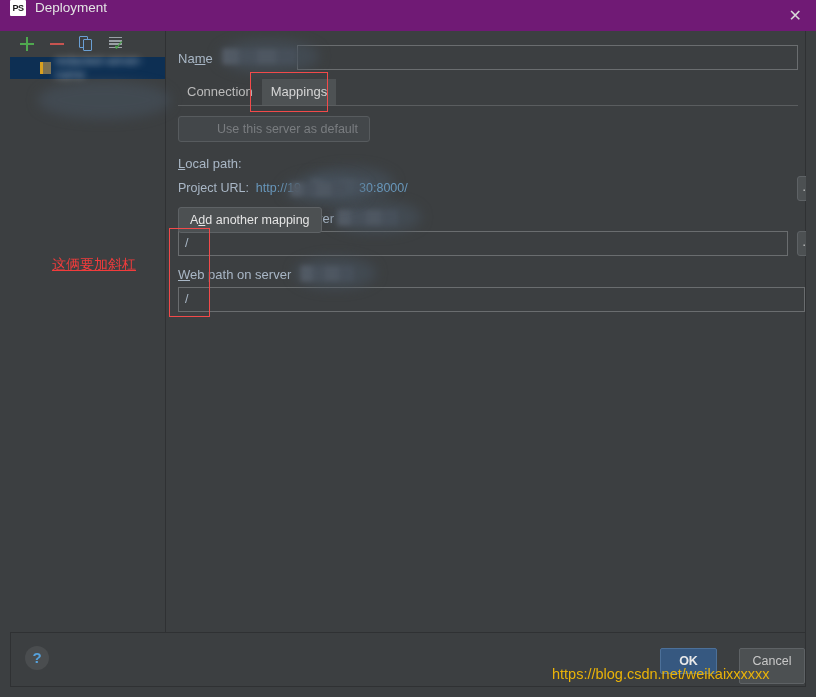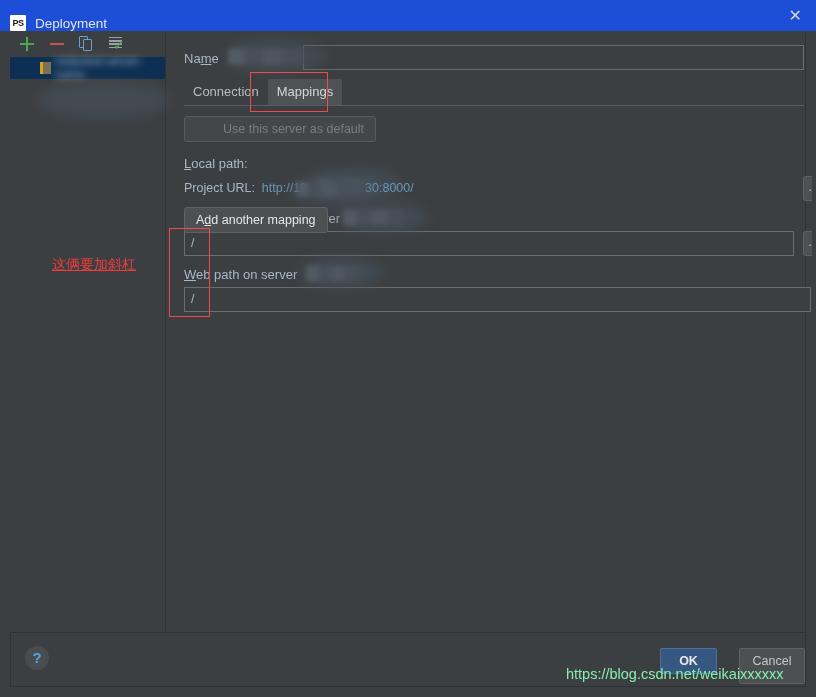--- a/index.html
+++ b/index.html
@@ -18,23 +18,23 @@
     background: #3c3f41;
     color: #bbbbbb;
     font-size: 12.5px;
   }
 
   
   .titlebar {
     position: absolute;
     left: 0; top: 0;
     width: 816px; height: 31px;
-    background: #1d4ed8;
+    background: #701a75;
     display: flex;
-    align-items: flex-end;
+    align-items: flex-start;
   }
   .title-icon {
     width: 16px; height: 16px;
     margin-left: 10px;
     background: #ffffff;
     color: #1a1a1a;
     font-size: 9px;
     font-weight: bold;
     line-height: 16px;
     text-align: center;
@@ -168,21 +168,21 @@
     position: absolute;
     border-radius: 48%;
     background: rgba(70,80,92,0.62);
     filter: blur(6px);
     pointer-events: none;
   }
 
   
   .right-pane {
     position: absolute;
-    left: 172px; top: 31px;
+    left: 166px; top: 31px;
     width: 640px; height: 627px;
     box-sizing: border-box;
     overflow: hidden;
   }
 
   .name-row {
     position: absolute;
     left: 12px; top: 14px;
     width: 620px; height: 26px;
     display: flex;
@@ -368,22 +368,22 @@
     border-radius: 2px;
     box-sizing: border-box;
     color: #c8c8c8;
     font-size: 12.5px;
     text-align: center;
     line-height: 24px;
     cursor: default;
   }
   .watermark {
     position: absolute;
-    left: 566px; top: 666px;
-    color: #86efac;
+    left: 552px; top: 666px;
+    color: #eab308;
     font-size: 14.5px;
     white-space: nowrap;
     font-family: "Liberation Sans", sans-serif;
   }
 </style>
 </head>
 <body>
 
 <div id="app">
 

